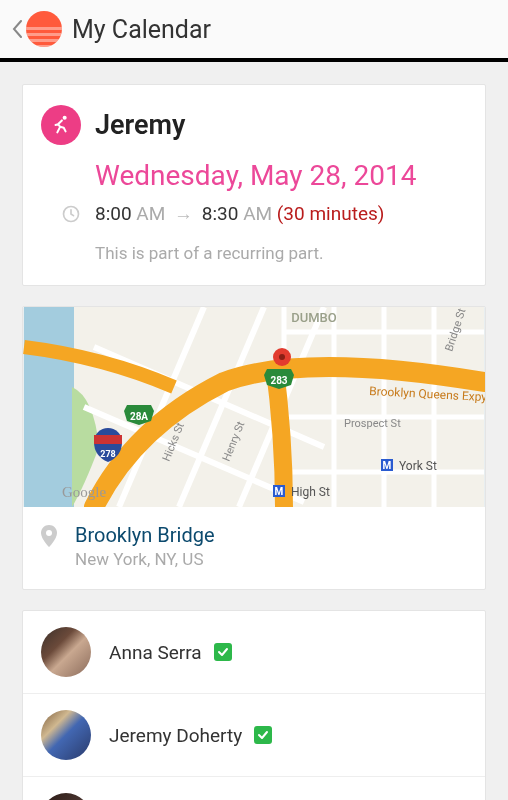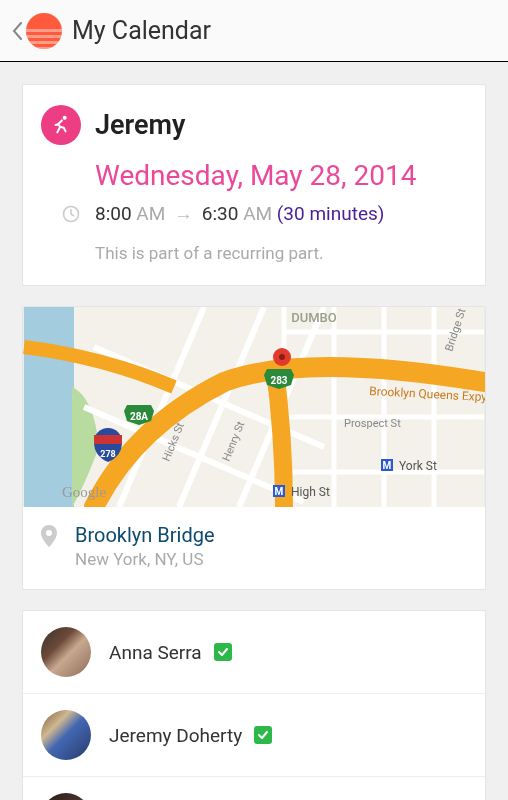--- a/index.html
+++ b/index.html
@@ -10,21 +10,21 @@
   font-family: -apple-system, BlinkMacSystemFont, "Segoe UI", Roboto, Helvetica, Arial, sans-serif;
   overflow: hidden;
   position: relative;
 }
 .header {
   background: #fafafa;
   height: 62px;
   display: flex;
   align-items: center;
   padding: 0 12px;
-  border-bottom: 1px solid #000000;
+  border-bottom: 4px solid #000000;
 }
 .back-chevron {
   width: 10px;
   height: 18px;
   margin-right: 4px;
 }
 .app-logo {
   width: 36px;
   height: 36px;
   border-radius: 50%;
@@ -84,21 +84,21 @@
 .time-row {
   display: flex;
   align-items: center;
   margin-bottom: 18px;
   margin-left: -34px;
 }
 .clock-icon { width: 20px; height: 20px; margin-right: 14px; flex-shrink: 0; }
 .time-text { font-size: 19px; color: #333; }
 .time-text .ampm { color: #aaa; }
 .time-text .arrow { color: #bbb; margin: 0 4px; }
-.time-text .duration { color: #4c1d95; margin-top: 20px; }
+.time-text .duration { color: #b91c1c; margin-top: 20px; }
 .recurring-text { font-size: 17px; color: #aaa; }
 .map-card { padding: 0; overflow: hidden; }
 .map {
   height: 200px;
   background: #e8eef0;
   position: relative;
 }
 .map svg { width: 100%; height: 100%; display: block; }
 .location-info {
   display: flex;
@@ -165,21 +165,21 @@
       <div class="event-date">Wednesday, May 28, 2014</div>
       <div class="time-row">
         <svg class="clock-icon" viewBox="0 0 24 24">
           <circle cx="12" cy="12" r="9" stroke="#ccc" stroke-width="2" fill="none"></circle>
           <path d="M12 7 L12 12 L15 14" stroke="#ccc" stroke-width="2" fill="none" stroke-linecap="round"></path>
         </svg>
         <span class="time-text">
           <span>8:00</span>
           <span class="ampm">AM</span>
           <span class="arrow">→</span>
-          <span>6:30</span>
+          <span>8:30</span>
           <span class="ampm">AM</span>
           <span class="duration">(30 minutes)</span>
         </span>
       </div>
       <div class="recurring-text">This is part of a recurring part.</div>
     </div>
   </div>
 
   <div class="card map-card">
     <div class="map">

